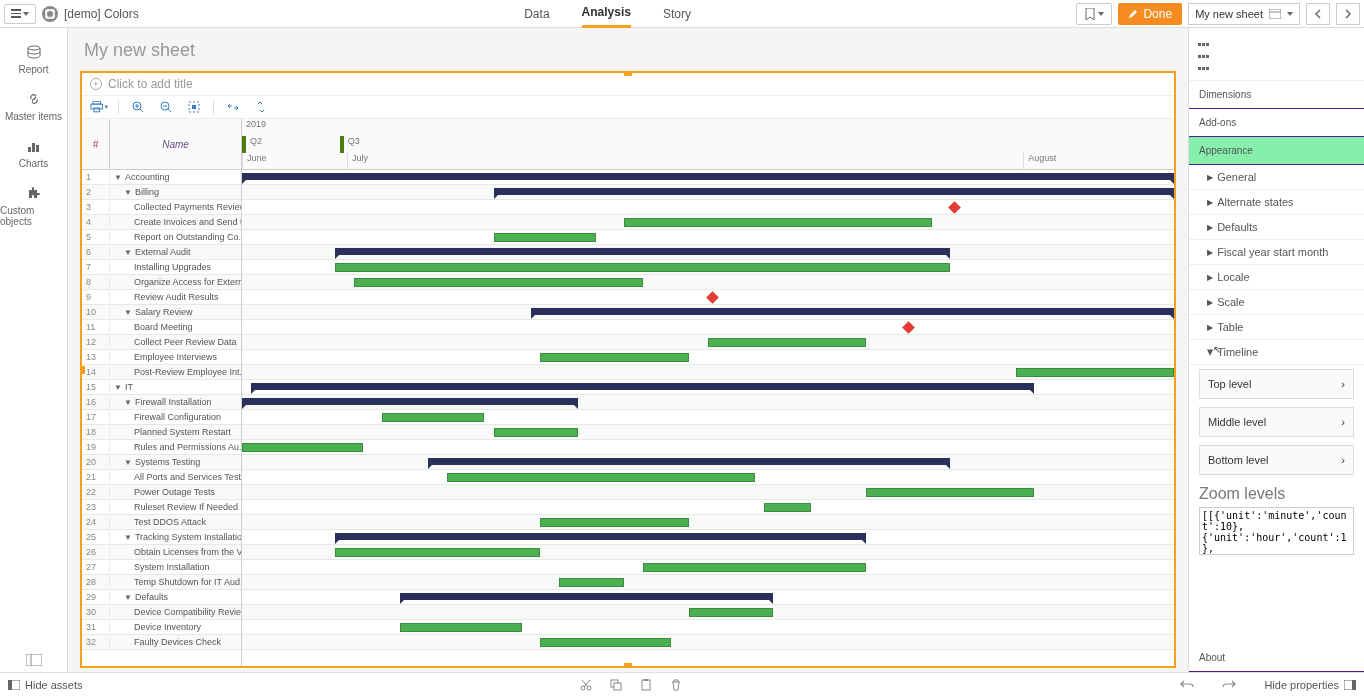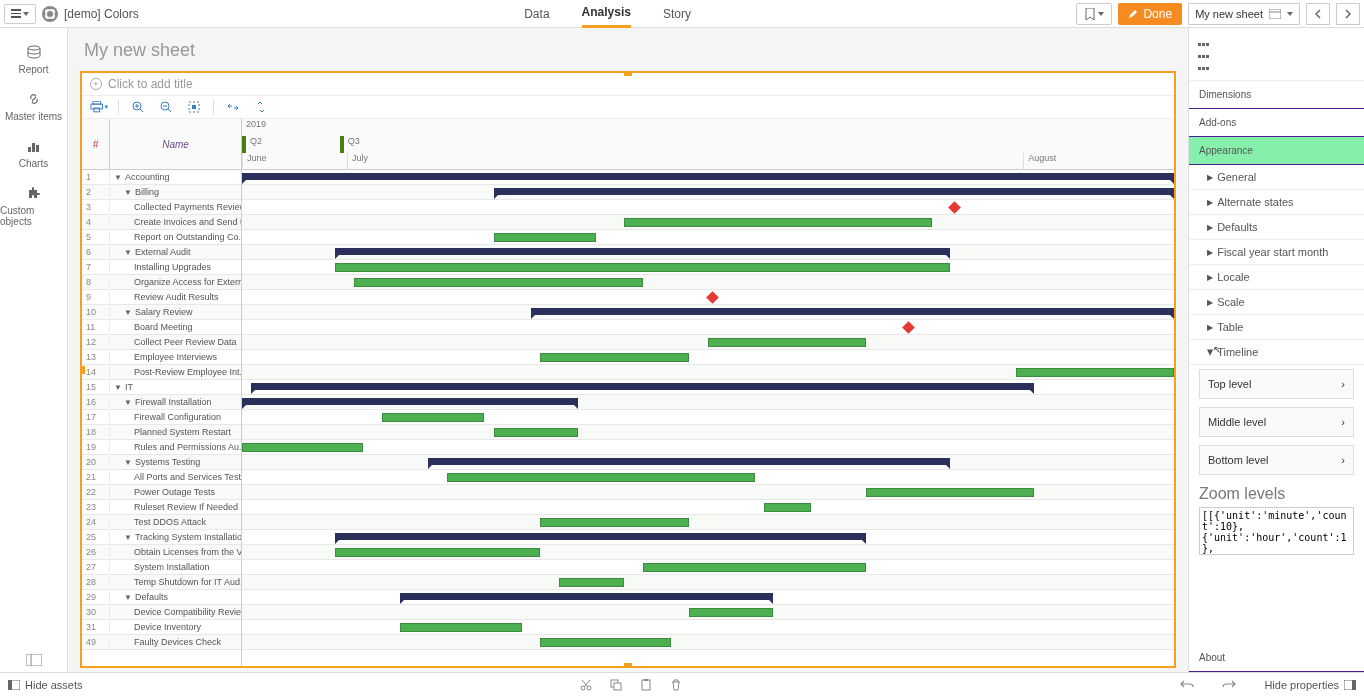--- a/index.html
+++ b/index.html
@@ -461,21 +461,21 @@
                   <span>Device Compatibility Revie...</span>
                 </div>
               </div>
               <div class="gl-row">
                 <div class="glr-num">31</div>
                 <div class="glr-name" style="padding-left: 24px;">
                   <span>Device Inventory</span>
                 </div>
               </div>
               <div class="gl-row">
-                <div class="glr-num">49</div>
+                <div class="glr-num">32</div>
                 <div class="glr-name" style="padding-left: 24px;">
                   <span>Faulty Devices Check</span>
                 </div>
               </div>
             </div>
         </div>
         <div class="gantt-right">
           <div class="gr-header">
             <div class="gr-year">2019</div>
             <div class="gr-quarters">

